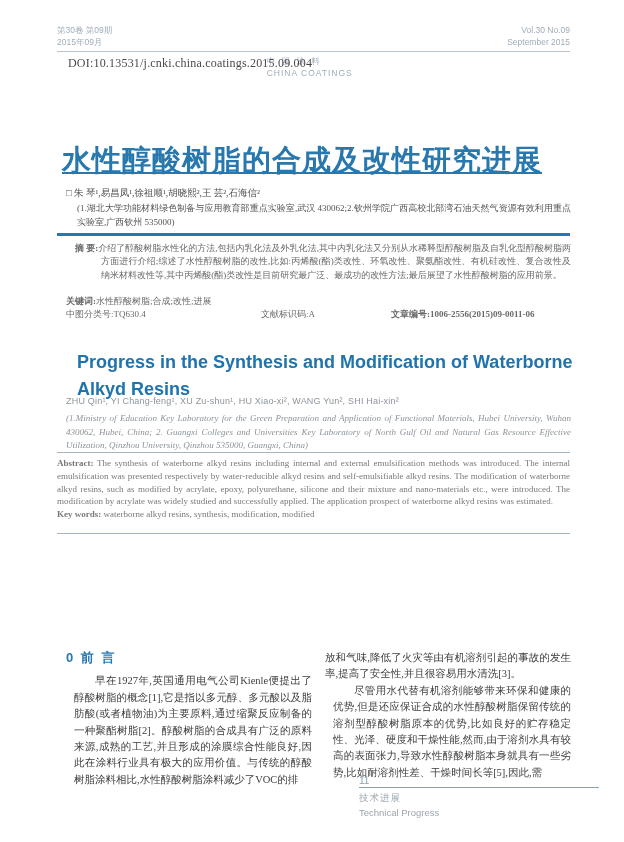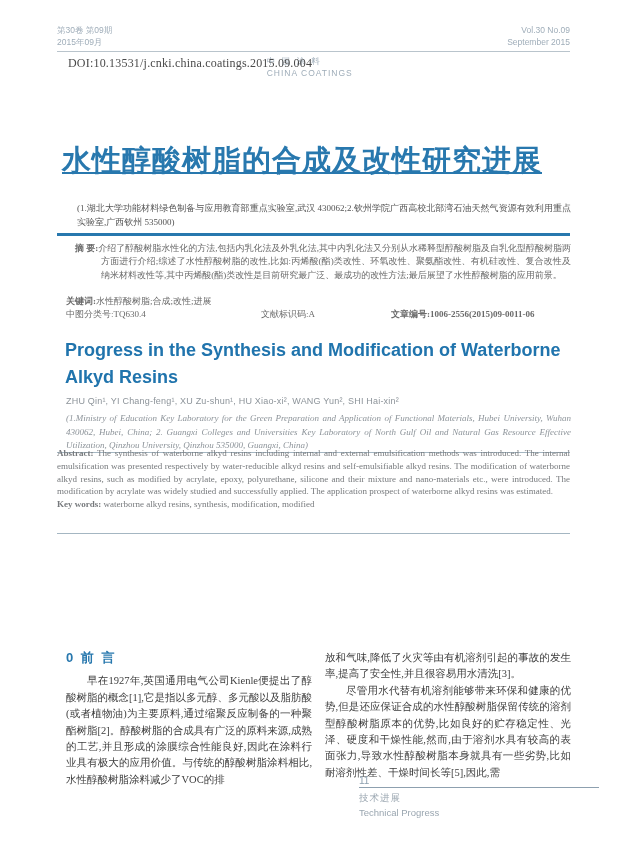--- a/index.html
+++ b/index.html
@@ -82,21 +82,21 @@
     font-size:9px;color:#8d949a;letter-spacing:.2px;
   }
   .affiliation-en{
     position:absolute;top:412px;left:66px;width:505px;
     font-size:9px;line-height:13.5px;color:#8d949a;font-style:italic;text-align:justify;
   }
   .rule-thin-1{
     position:absolute;top:452px;left:57px;width:513px;height:1px;background:#a4b6c2;
   }
   .abstract-en{
-    position:absolute;top:447px;left:57px;width:513px;
+    position:absolute;top:457px;left:57px;width:513px;
     font-size:9px;line-height:12.8px;color:#76797c;text-align:justify;
   }
   .abstract-en .lbl{font-weight:bold;}
   .keywords-en{
     font-size:9px;line-height:12.8px;color:#76797c;
   }
   .keywords-en .lbl{font-weight:bold;}
   .rule-thin-2{
     position:absolute;top:533px;left:57px;width:513px;height:1px;background:#a4b6c2;
   }
@@ -104,21 +104,21 @@
   .body-cols{
     position:absolute;top:650px;left:66px;width:505px;
     display:flex;gap:13px;
   }
   .col{width:246px;font-size:10.5px;line-height:16.4px;text-align:justify;color:#3d3d3d;}
   .section-heading{
     font-family:"Liberation Sans","DejaVu Sans",sans-serif;
     font-size:13px;font-weight:bold;color:#2878ae;
     letter-spacing:2px;margin-bottom:7px;
   }
-  .para-indent{text-indent:2em;}
+  .para-indent{text-indent:2em;margin-left:8px;}
   
   .footer{
     position:absolute;top:775px;right:60px;width:240px;
     text-align:left;
     font-family:"Liberation Sans","DejaVu Sans",sans-serif;
     color:#97a5b1;
   }
   .footer .page-num{font-size:10px;padding-right:4px;color:#8da0af;}
   .footer .footer-rule{height:1px;background:#8da0af;margin-top:1px;}
   .footer .footer-cn{font-size:9.5px;margin-top:4px;letter-spacing:1px;color:#9aa6b0;}
@@ -140,37 +140,38 @@
     </div>
     <div class="jh-col jh-right">
       <div>Vol.30 No.09</div>
       <div>September 2015</div>
     </div>
   </div>
   <div class="header-rule"></div>
   <div class="doi-line">DOI:10.13531/j.cnki.china.coatings.2015.09.004</div>
 
   <h1 class="title-cn" style="margin:0;text-decoration:underline;">水性醇酸树脂的合成及改性研究进展</h1>
+  <div class="authors-cn">□ 朱  琴¹,易昌凤¹,徐祖顺¹,胡晓熙²,王  芸²,石海信²</div>
   <div class="affiliation-cn">(1.湖北大学功能材料绿色制备与应用教育部重点实验室,武汉  430062;2.钦州学院广西高校北部湾石油天然气资源有效利用重点实验室,广西钦州  535000)</div>
 
   <div class="rule-thick"></div>
 
   <div class="abstract-cn">
     <span class="lbl">摘  要:</span><span>介绍了醇酸树脂水性化的方法,包括内乳化法及外乳化法,其中内乳化法又分别从水稀释型醇酸树脂及自乳化型醇酸树脂两方面进行介绍;综述了水性醇酸树脂的改性,比如:丙烯酸(酯)类改性、环氧改性、聚氨酯改性、有机硅改性、复合改性及纳米材料改性等,其中丙烯酸(酯)类改性是目前研究最广泛、最成功的改性方法;最后展望了水性醇酸树脂的应用前景。</span>
   </div>
   <div class="keywords-cn">
     <span class="lbl">关键词:</span><span>水性醇酸树脂;合成;改性;进展</span>
   </div>
   <div class="meta-row">
     <span class="m1">中图分类号:TQ630.4</span>
     <span class="m2">文献标识码:A</span>
     <span class="m3">文章编号:1006-2556(2015)09-0011-06</span>
   </div>
 
-  <h2 class="title-en" style="margin:0;">Progress in the Synthesis and Modification of Waterborne Alkyd Resins</h2>
+  <h2 class="title-en" style="margin:12px;">Progress in the Synthesis and Modification of Waterborne Alkyd Resins</h2>
   <div class="authors-en">ZHU Qin¹, YI Chang-feng¹, XU Zu-shun¹, HU Xiao-xi², WANG Yun², SHI Hai-xin²</div>
   <div class="affiliation-en">(1.Ministry of Education Key Laboratory for the Green Preparation and Application of Functional Materials, Hubei University, Wuhan 430062, Hubei, China; 2. Guangxi Colleges and Universities Key Laboratory of North Gulf Oil and Natural Gas Resource Effective Utilization, Qinzhou University, Qinzhou 535000, Guangxi, China)</div>
 
   <div class="rule-thin-1"></div>
 
   <div class="abstract-en">
     <div><span class="lbl">Abstract:</span> <span>The synthesis of waterborne alkyd resins including internal and external emulsification methods was introduced. The internal emulsification was presented respectively by water-reducible alkyd resins and self-emulsifiable alkyd resins. The modification of waterborne alkyd resins, such as modified by acrylate, epoxy, polyurethane, silicone and their mixture and nano-materials etc., were introduced. The modification by acrylate was widely studied and successfully applied. The application prospect of waterborne alkyd resins was estimated.</span></div>
     <div class="keywords-en"><span class="lbl">Key words:</span> <span>waterborne alkyd resins, synthesis, modification, modified</span></div>
   </div>
 

